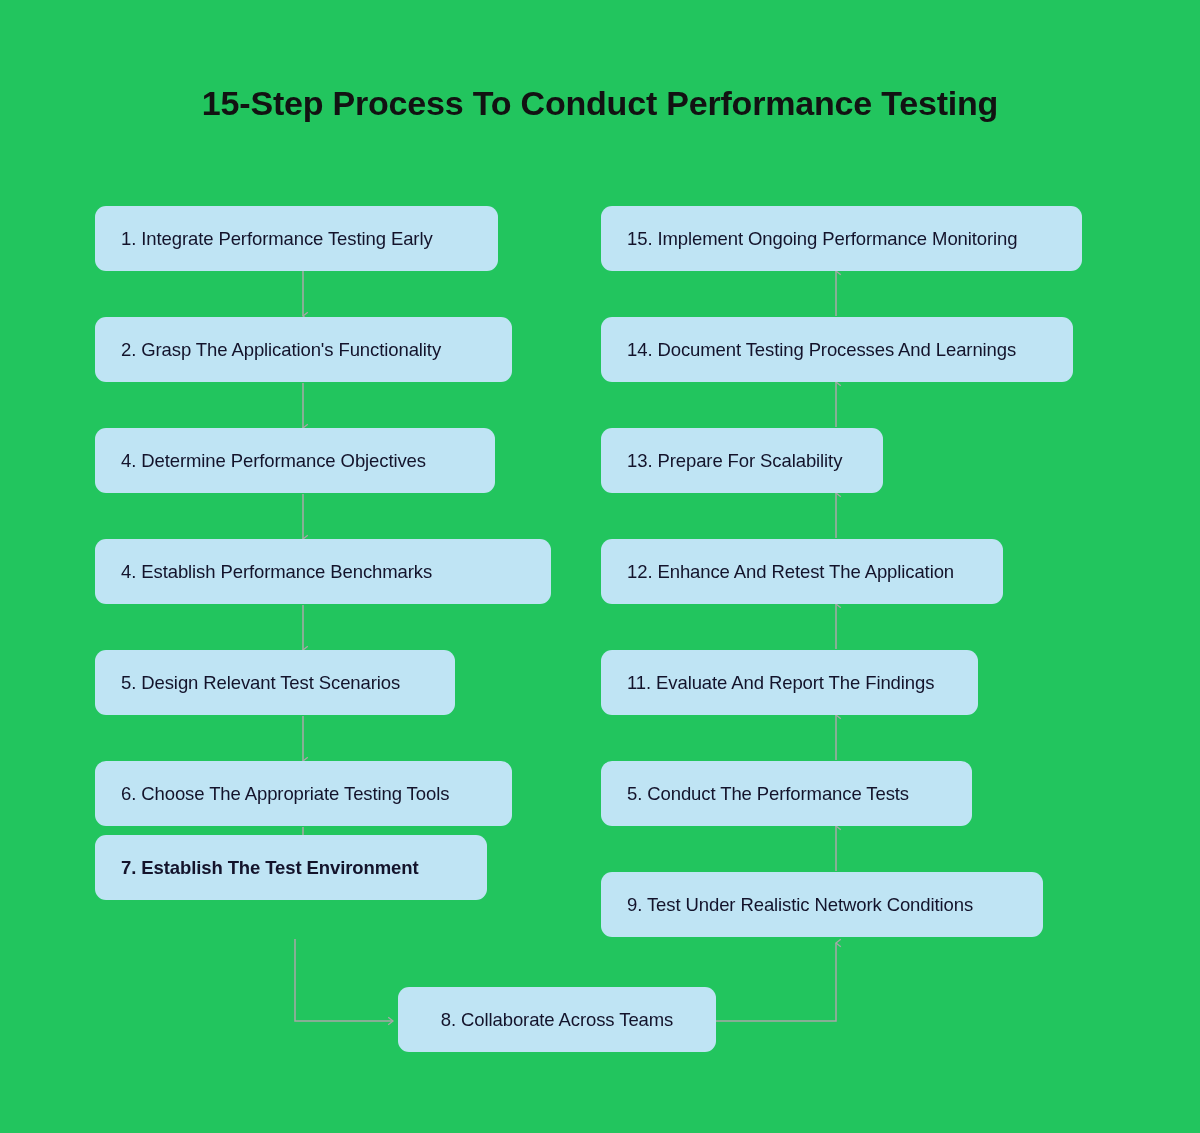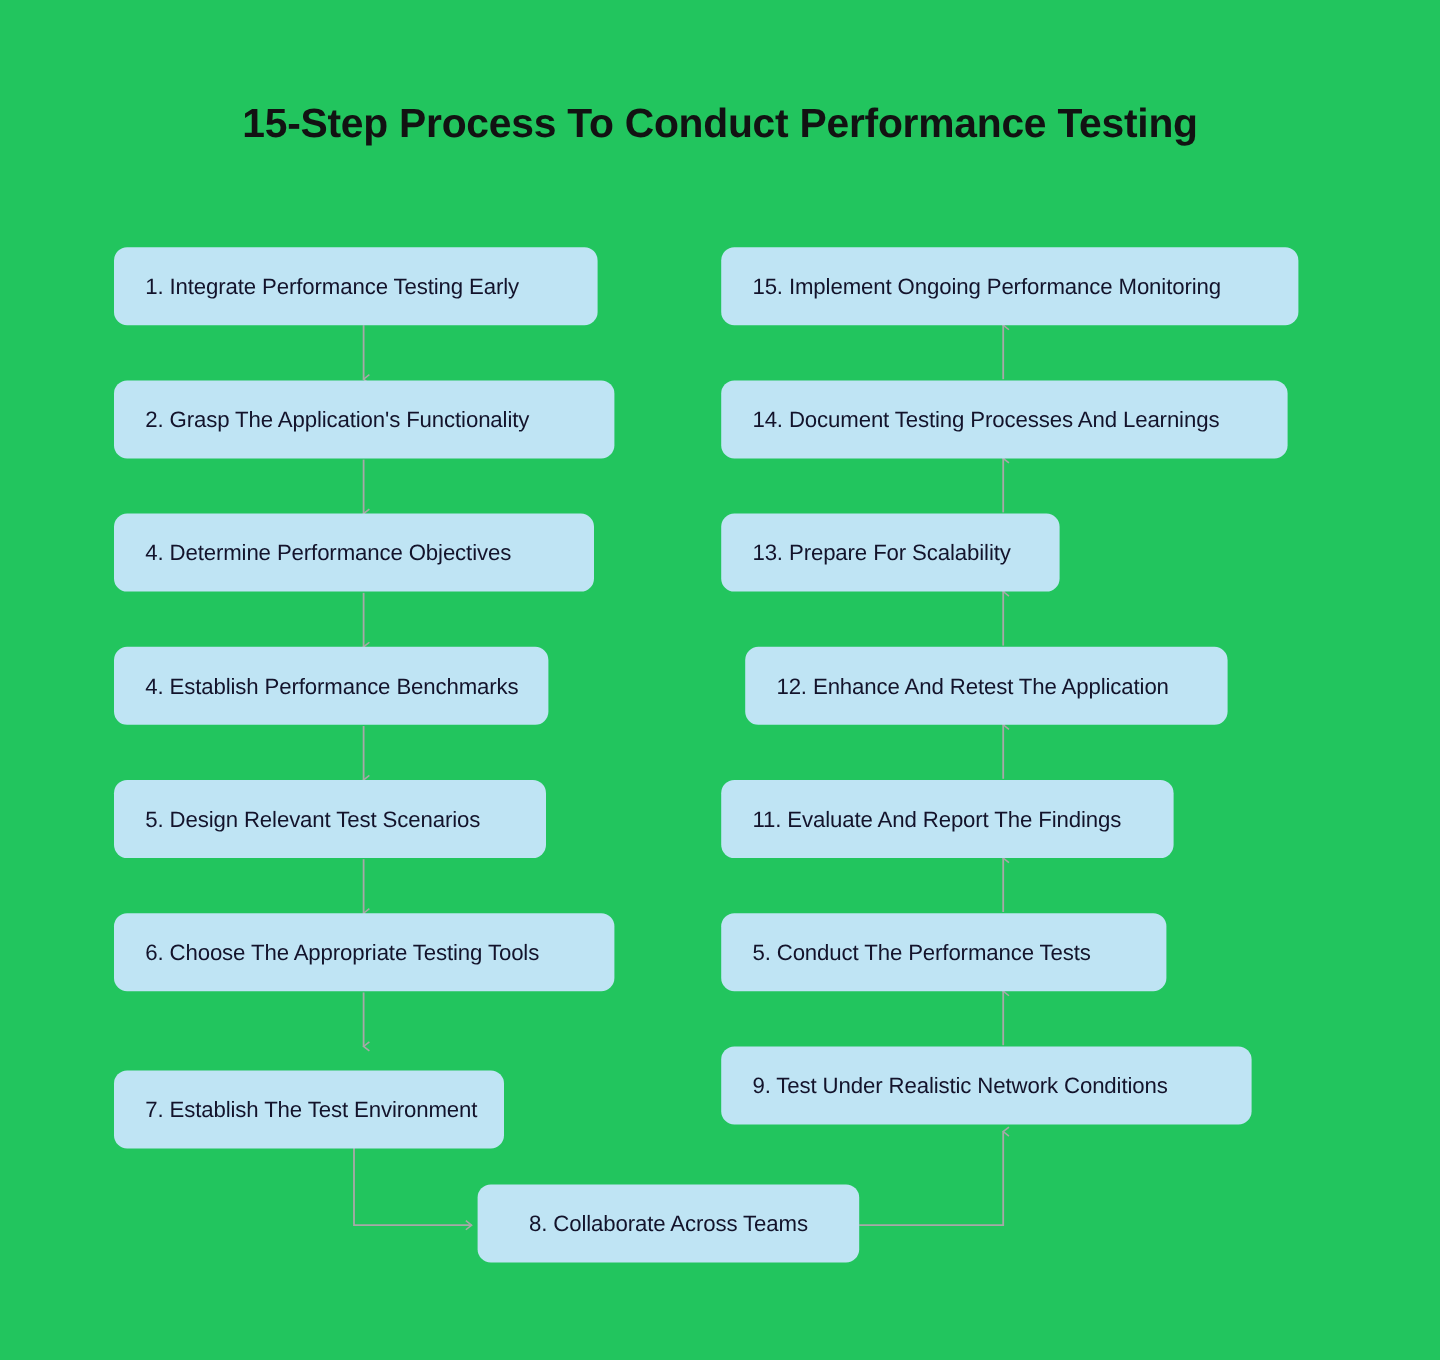--- a/index.html
+++ b/index.html
@@ -93,47 +93,47 @@
 
   <div class="node" style="left:95px; top:206px; width:403px; height:65px;">
     <span>1. Integrate Performance Testing Early</span>
   </div>
   <div class="node" style="left:95px; top:317px; width:417px; height:65px;">
     <span>2. Grasp The Application's Functionality</span>
   </div>
   <div class="node" style="left:95px; top:428px; width:400px; height:65px;">
     <span>4.  Determine Performance Objectives</span>
   </div>
-  <div class="node" style="left:95px; top:539px; width:362px; height:65px;">
+  <div class="node" style="left:95px; top:539px; width:456px; height:65px;">
     <span>4.  Establish Performance Benchmarks</span>
   </div>
   <div class="node" style="left:95px; top:650px; width:360px; height:65px;">
     <span>5. Design Relevant Test Scenarios</span>
   </div>
   <div class="node" style="left:95px; top:761px; width:417px; height:65px;">
     <span>6. Choose The Appropriate Testing Tools</span>
   </div>
-  <div class="node" style="left:95px; top:892px; width:325px; height:65px;">
+  <div class="node" style="left:95px; top:835px; width:392px; height:65px;font-weight:bold;">
     <span>7. Establish The Test Environment</span>
   </div>
 
   <div class="node center" style="left:398px; top:987px; width:318px; height:65px;">
     <span>8. Collaborate Across Teams</span>
   </div>
 
   <div class="node" style="left:601px; top:206px; width:481px; height:65px;">
     <span>15.  Implement Ongoing Performance Monitoring</span>
   </div>
   <div class="node" style="left:601px; top:317px; width:472px; height:65px;">
     <span>14.  Document Testing Processes And Learnings</span>
   </div>
   <div class="node" style="left:601px; top:428px; width:282px; height:65px;">
     <span>13. Prepare For Scalability</span>
   </div>
-  <div class="node" style="left:601px; top:539px; width:402px; height:65px;margin-left:20px;">
+  <div class="node" style="left:601px; top:539px; width:402px; height:65px;">
     <span>12. Enhance And Retest The Application</span>
   </div>
   <div class="node" style="left:601px; top:650px; width:377px; height:65px;">
     <span>11. Evaluate And Report The Findings</span>
   </div>
   <div class="node" style="left:601px; top:761px; width:371px; height:65px;">
     <span>5. Conduct The Performance Tests</span>
   </div>
   <div class="node" style="left:601px; top:872px; width:442px; height:65px;">
     <span>9. Test Under Realistic Network Conditions</span>

